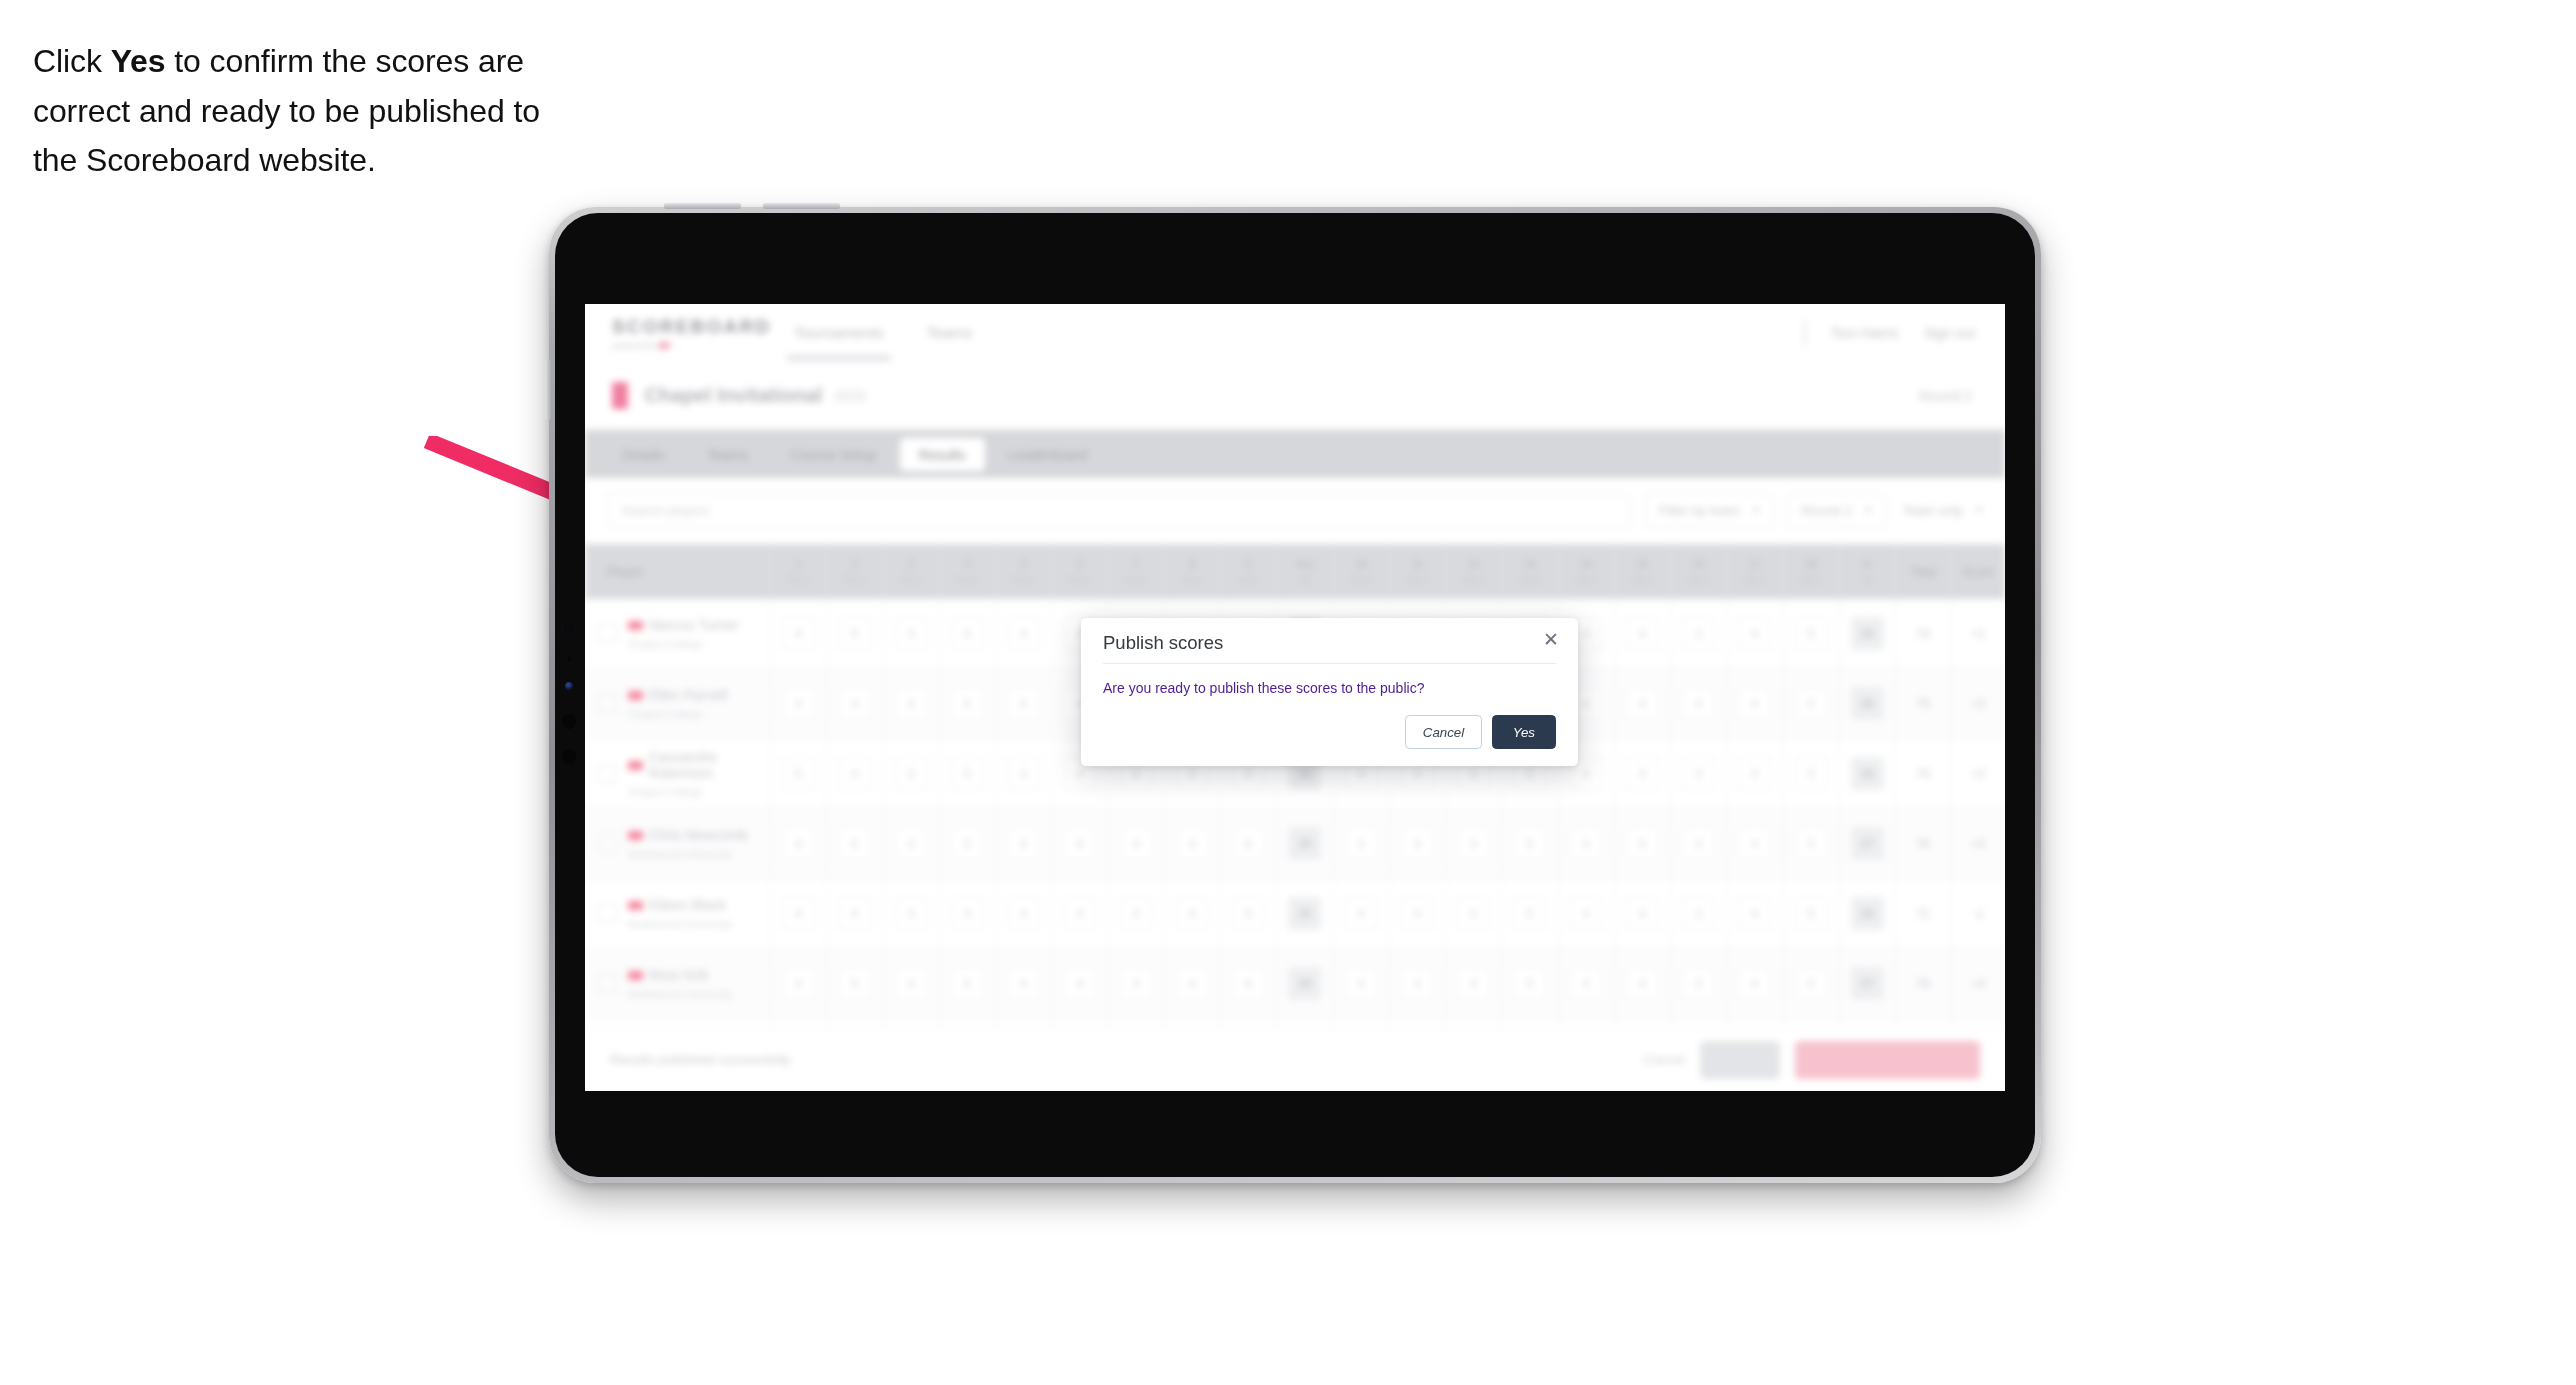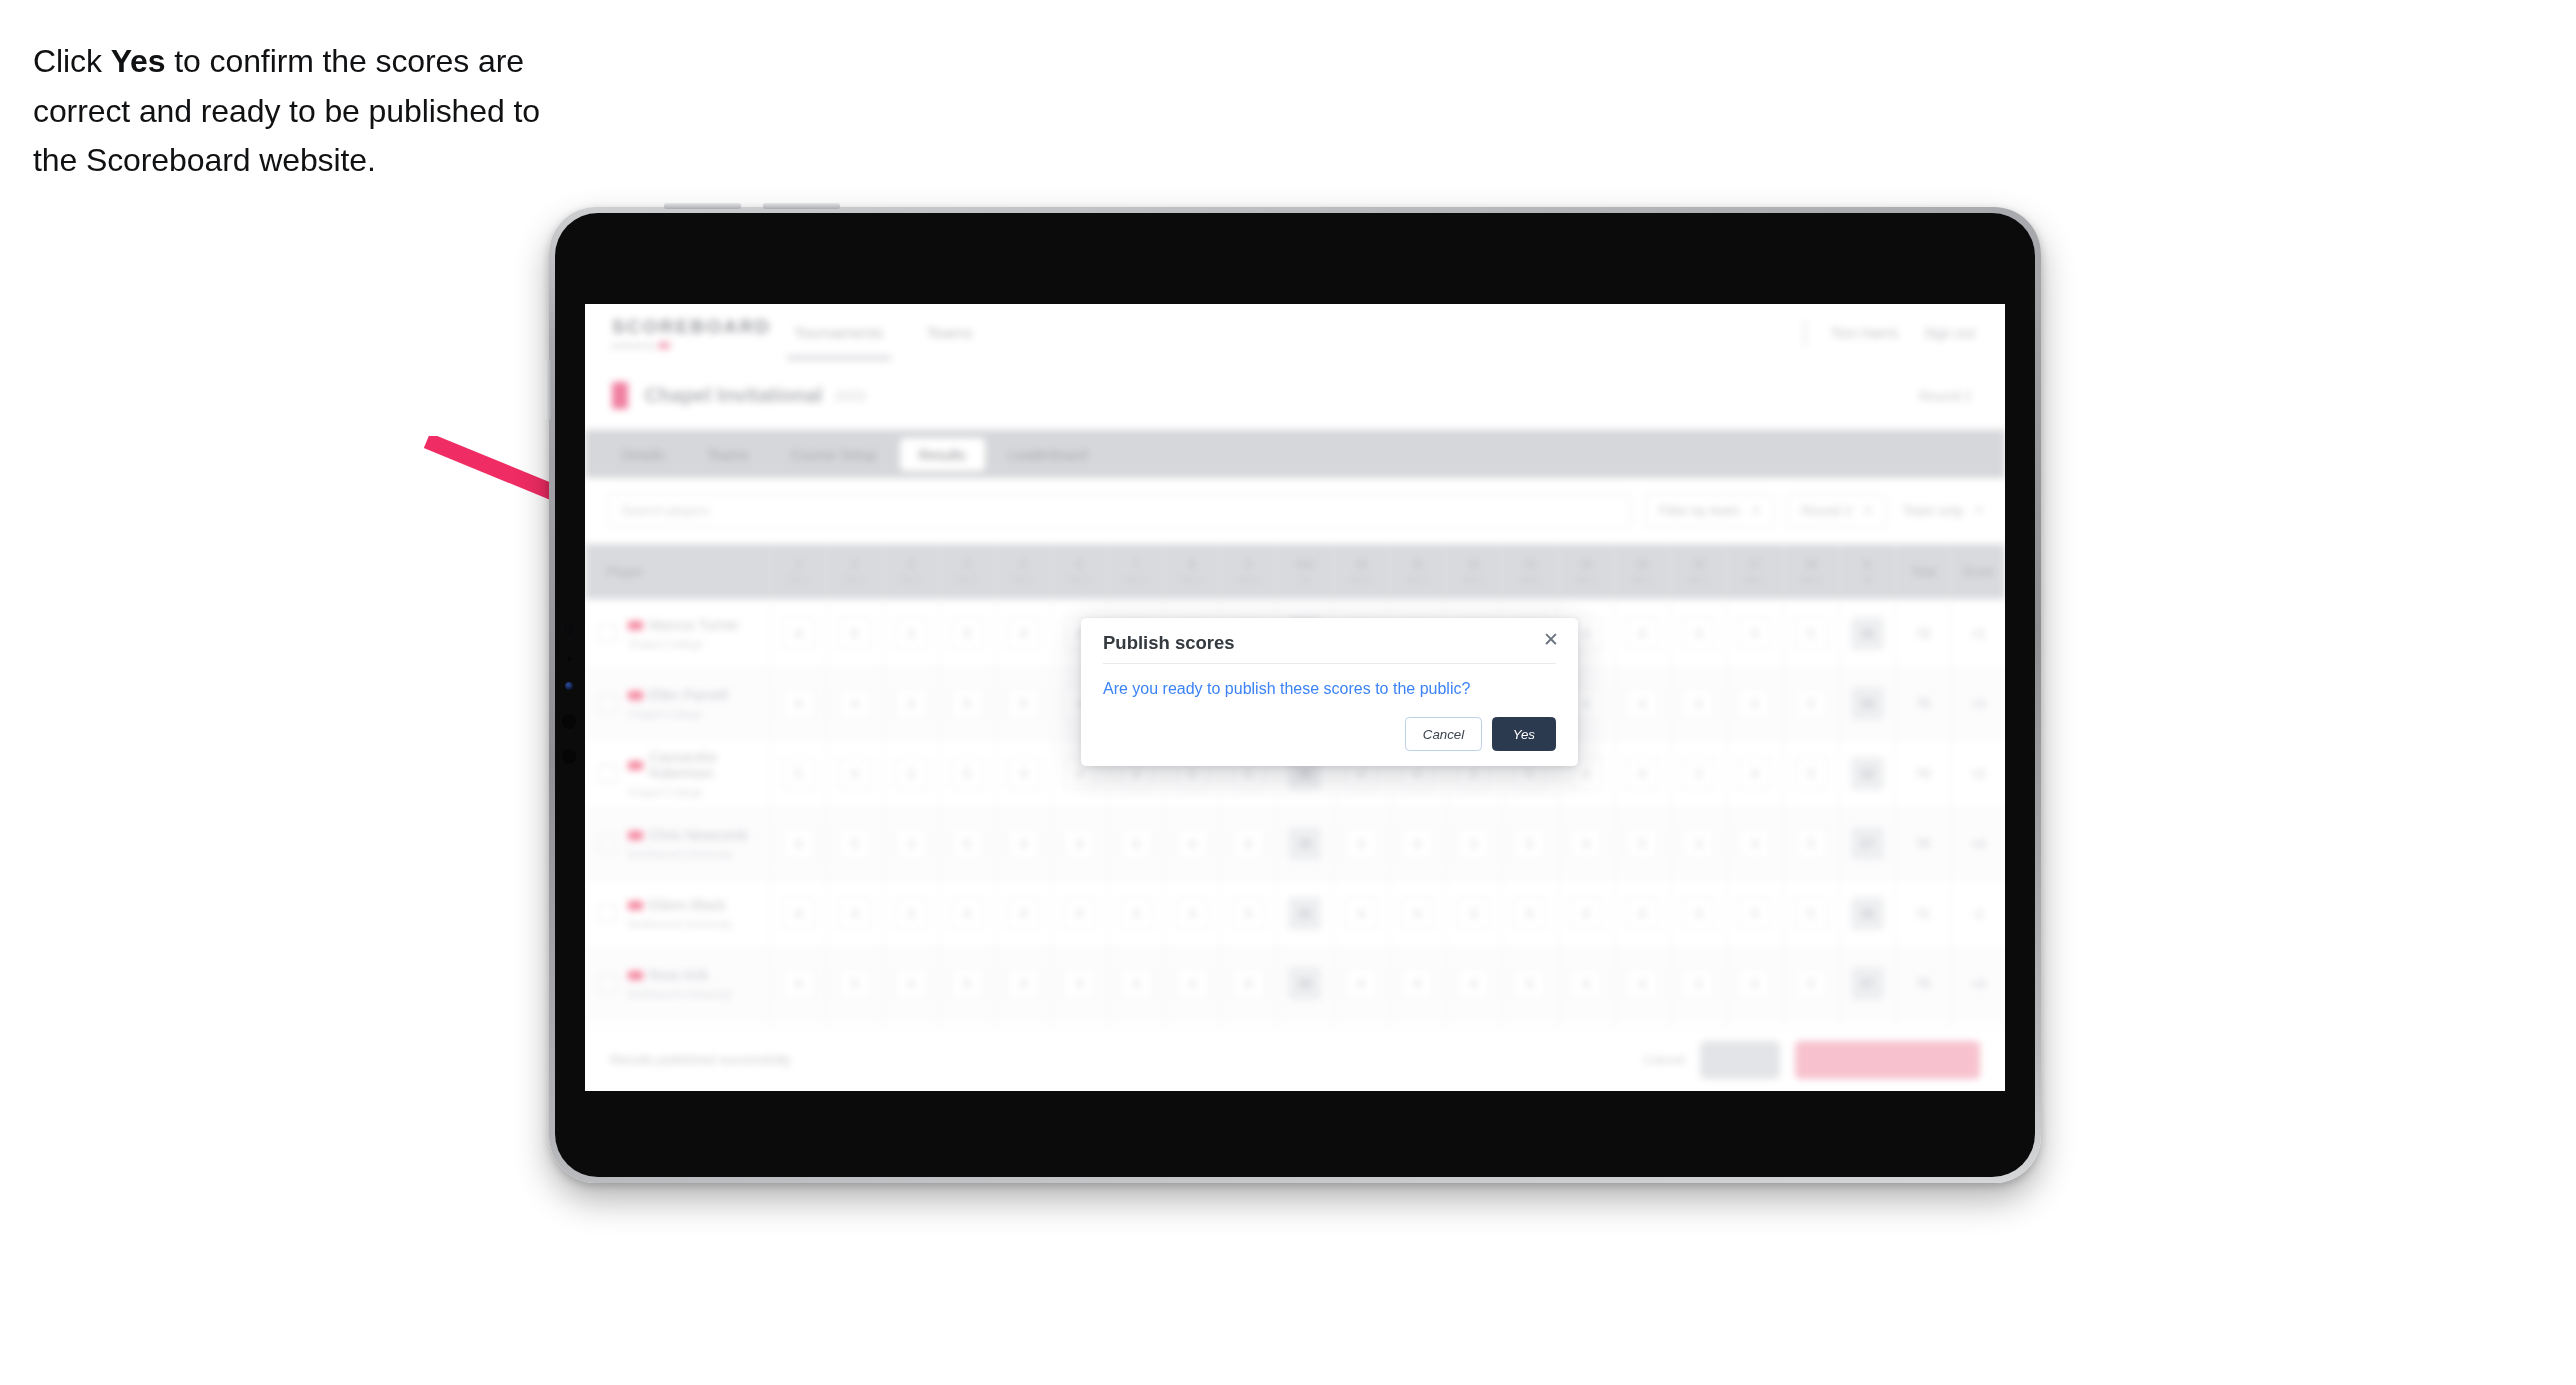--- a/index.html
+++ b/index.html
@@ -240,26 +240,26 @@
     height: 148px;
     background: #ffffff;
     border-radius: 5.2px;
     box-shadow: 0 7.4px 30px rgba(25,32,45,0.20), 0 1.5px 6px rgba(25,32,45,0.10);
     padding: 16.3px 22px 18px 22px;
   }
   #modal-head {
     display: flex; align-items: flex-start; justify-content: space-between;
     border-bottom: 0.7px solid #e9ecef; padding-bottom: 10.4px;
   }
-  #modal-title { font-size: 18.5px; color: #343a40; font-weight: 700; line-height: 1; }
+  #modal-title { font-size: 18.5px; color: #343a40; font-weight: 400; line-height: 1; }
   #modal-close {
     font-size: 19px; color: #6a7280; line-height: 0.8; cursor: pointer;
     font-weight: 300; margin-top: -2.2px; margin-right: -3px;
   }
-  #modal-body { font-size: 16px; color: #3b82f6; padding-top: 16.3px; }
+  #modal-body { font-size: 14px; color: #4c1d95; padding-top: 16.3px; }
   #modal-actions { display: flex; justify-content: flex-end; gap: 9.6px; margin-top: 19px; font-style: italic; }
   .m-btn {
     font-size: 13.3px; border-radius: 4.4px; padding: 8.1px 17px; cursor: pointer;
     line-height: 1.15;
   }
   #btn-cancel { background: #ffffff; color: #3d4450; border: 0.7px solid #bdd0e8; }
   #btn-yes { background: #2c3a4f; color: #ffffff; border: 0.7px solid #2c3a4f; padding: 8.1px 20px; }
 </style>
 </head>
 <body>

